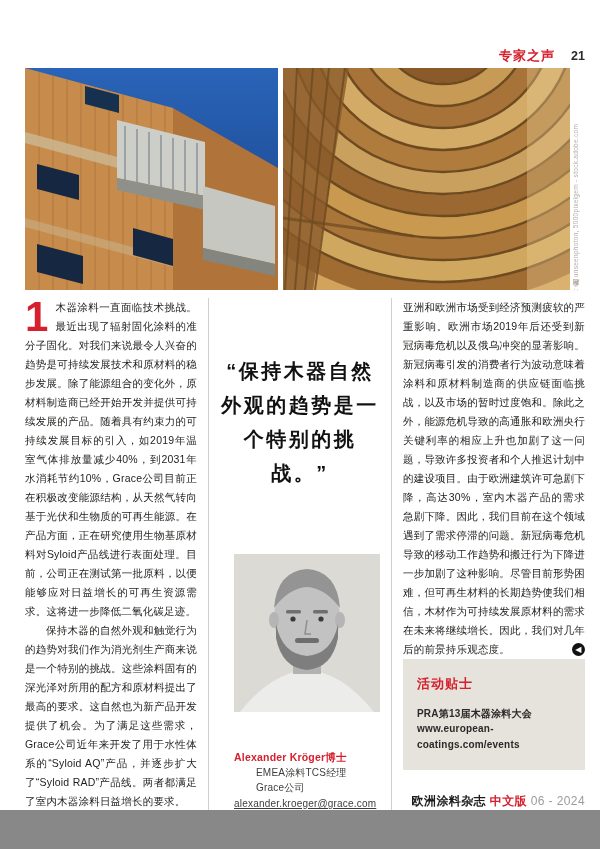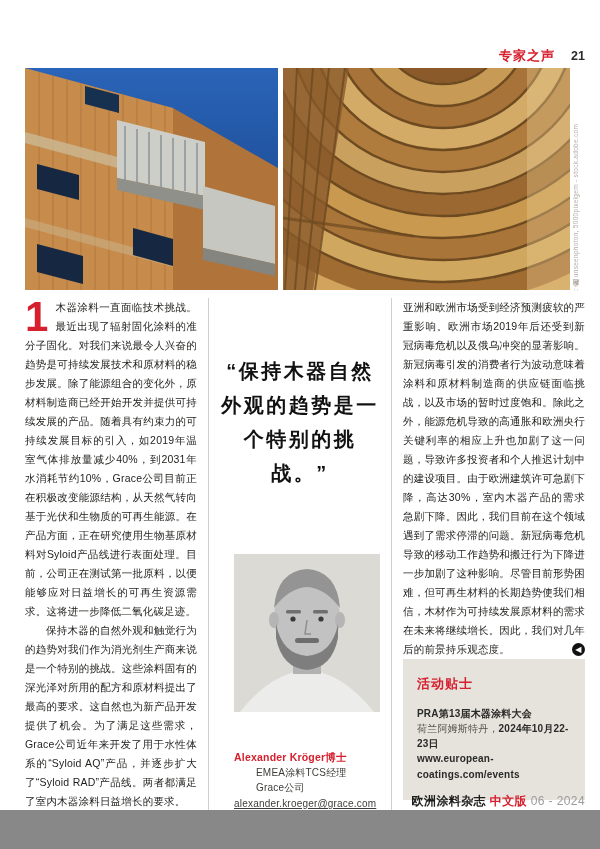--- a/index.html
+++ b/index.html
@@ -203,21 +203,20 @@
     <div class="vrule"></div>
 
     <div class="col col-right">
       <div class="continuation-wrap">
         <p>亚洲和欧洲市场受到经济预测疲软的严重影响。欧洲市场2019年后还受到新冠病毒危机以及俄乌冲突的显著影响。新冠病毒引发的消费者行为波动意味着涂料和原材料制造商的供应链面临挑战，以及市场的暂时过度饱和。除此之外，能源危机导致的高通胀和欧洲央行关键利率的相应上升也加剧了这一问题，导致许多投资者和个人推迟计划中的建设项目。由于欧洲建筑许可急剧下降，高达30%，室内木器产品的需求急剧下降。因此，我们目前在这个领域遇到了需求停滞的问题。新冠病毒危机导致的移动工作趋势和搬迁行为下降进一步加剧了这种影响。尽管目前形势困难，但可再生材料的长期趋势使我们相信，木材作为可持续发展原材料的需求在未来将继续增长。因此，我们对几年后的前景持乐观态度。</p>
         <span class="end-mark">◀</span>
       </div>
       <div class="event-box">
         <div class="event-title">活动贴士</div>
         <div class="event-name">PRA第13届木器涂料大会</div>
-        <div class="event-when"><span>荷兰阿姆斯特丹，</span><b>2024年10月22-23日</b></div>
         <div class="event-url">www.european-coatings.com/events</div>
       </div>
     </div>
 
   </div>
 
   <div class="footer">
     <span class="mag">欧洲涂料杂志</span>
     <span class="ed">中文版</span>
     <span class="issue">06 - 2024</span>

